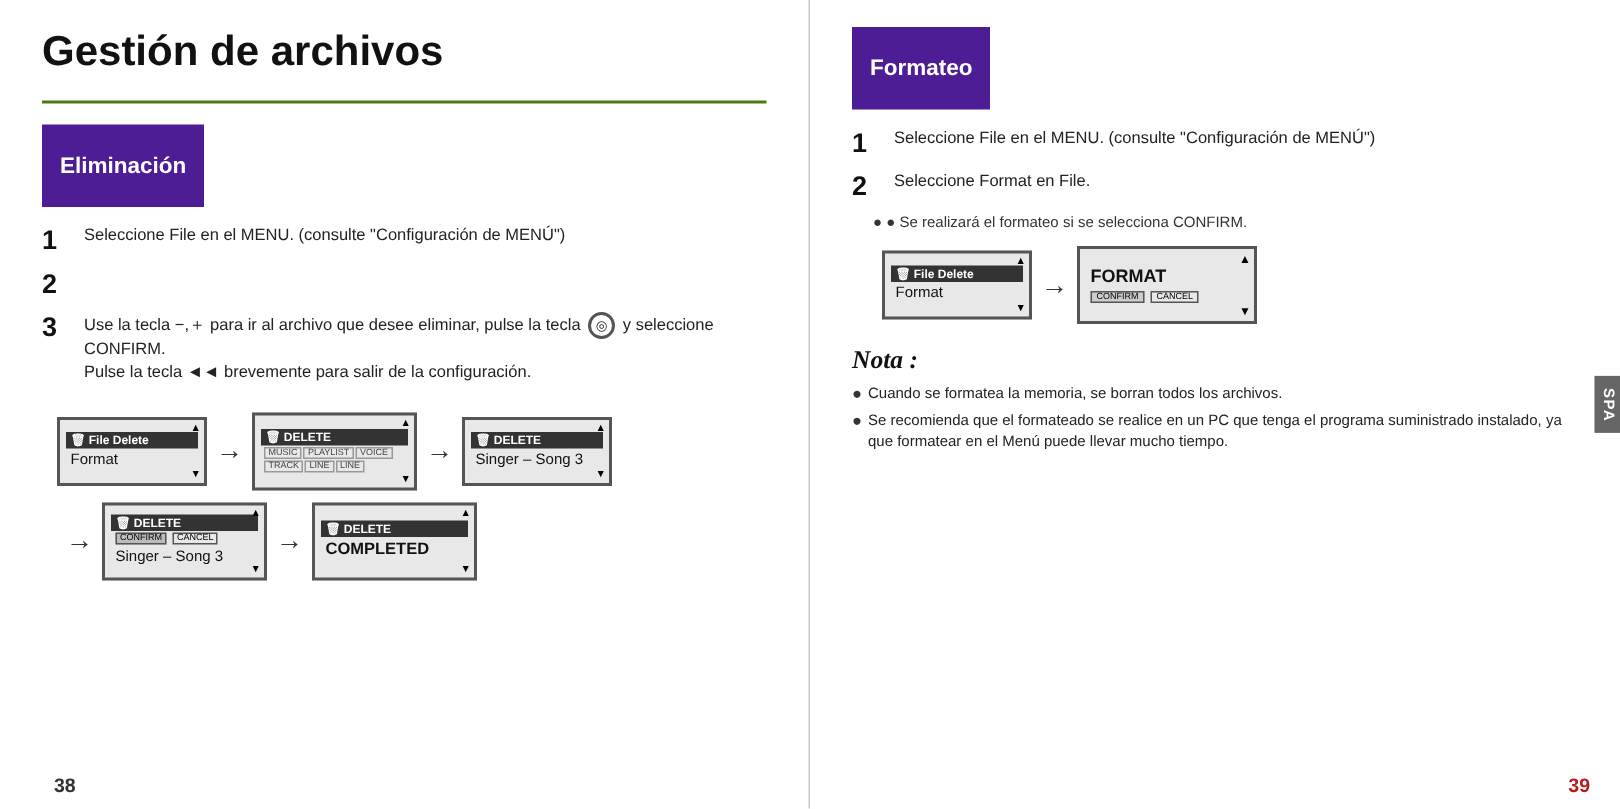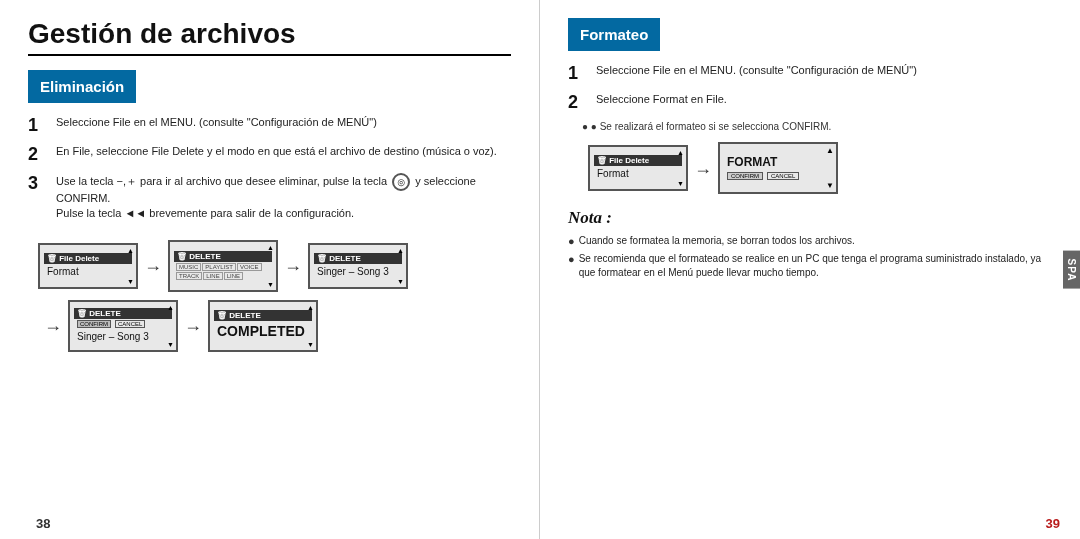--- a/index.html
+++ b/index.html
@@ -38,31 +38,31 @@
       padding: 18px 28px 18px 28px;
       position: relative;
     }
 
     
     .page-title {
       font-size: 28px;
       font-weight: bold;
       color: #111;
       margin-bottom: 14px;
-      border-bottom: 2px solid #000000;
-      padding-bottom: 4px;
+      border-bottom: 2px solid #4d7c0f;
+      padding-bottom: 17px;
     }
 
     
     .section-header {
-      background: #0369a1;
+      background: #4c1d95;
       color: #fff;
       font-size: 15px;
       font-weight: bold;
-      padding: 8px 12px;
+      padding: 19px 12px;
       display: inline-block;
       margin-bottom: 12px;
     }
 
     
     .step {
       display: flex;
       align-items: flex-start;
       margin-bottom: 8px;
     }
@@ -307,21 +307,20 @@
 
     
     <div class="step">
       <div class="step-number">1</div>
       <div class="step-text">Seleccione File en el MENU. (consulte "Configuración de MENÚ")</div>
     </div>
 
     
     <div class="step">
       <div class="step-number">2</div>
-      <div class="step-text">En File, seleccione File Delete y el modo en que está el archivo de destino (música o voz).</div>
     </div>
 
     
     <div class="step">
       <div class="step-number">3</div>
       <div class="step-text">
         <span>Use la tecla −,＋ para ir al archivo que desee eliminar, pulse la tecla</span>
         <span style="display:inline-block; width:18px; height:18px; border:2px solid #555; border-radius:50%; text-align:center; line-height:14px; font-size:9px; vertical-align:middle; margin:0 2px;">◎</span>
         <span>y seleccione CONFIRM.</span>
         <br>
@@ -406,21 +405,21 @@
         </div>
 
         <div class="arrow">→</div>
 
         <div style="position:relative;">
           <div class="lcd-box lcd-delete">
             <div class="lcd-header">
               <span>🗑</span>
               <span>DELETE</span>
             </div>
-            <div class="lcd-content" style="font-weight:bold; font-size:14px;">COMPLETED</div>
+            <div class="lcd-content" style="font-weight:bold; font-size:11px;">COMPLETED</div>
             <div class="lcd-scroll-up">▲</div>
             <div class="lcd-scroll-down">▼</div>
           </div>
         </div>
 
       </div>
 
     </div>
 
     <div class="page-number-left">38</div>

